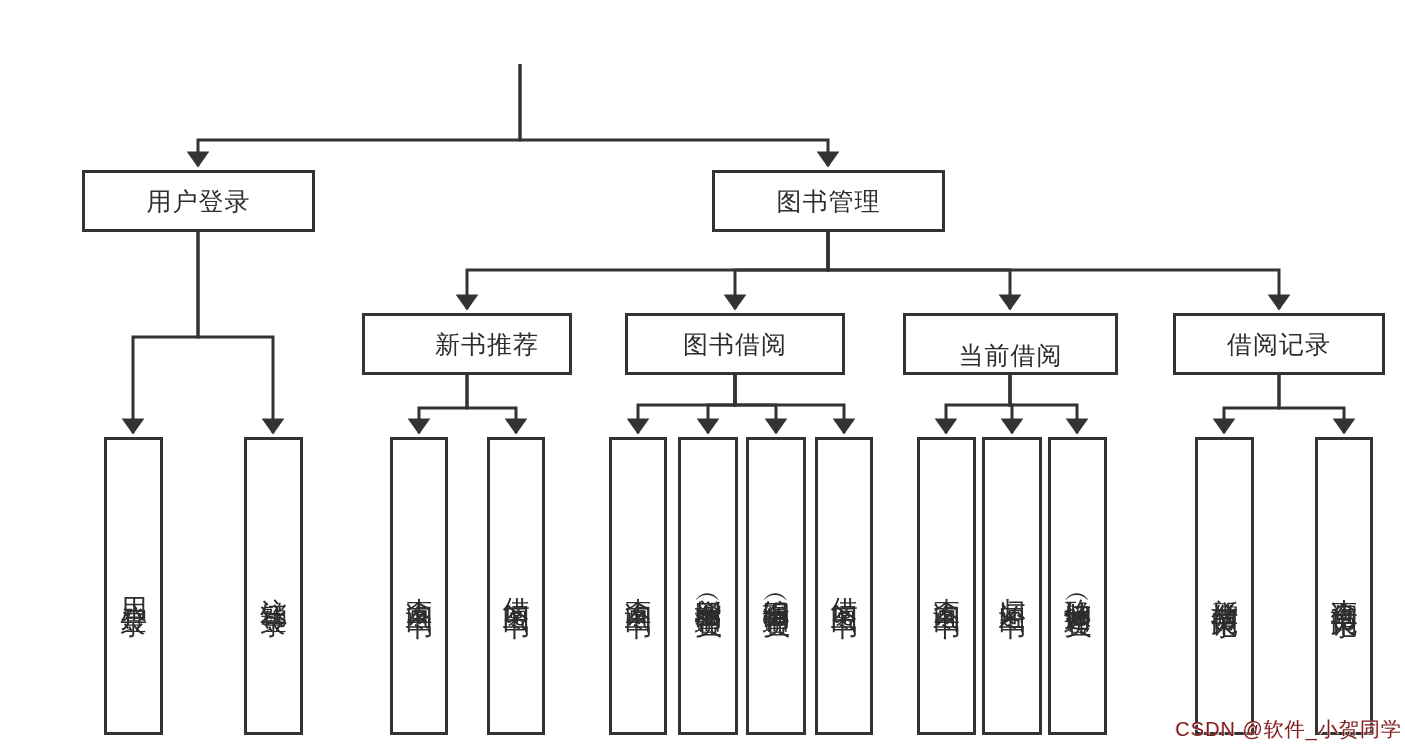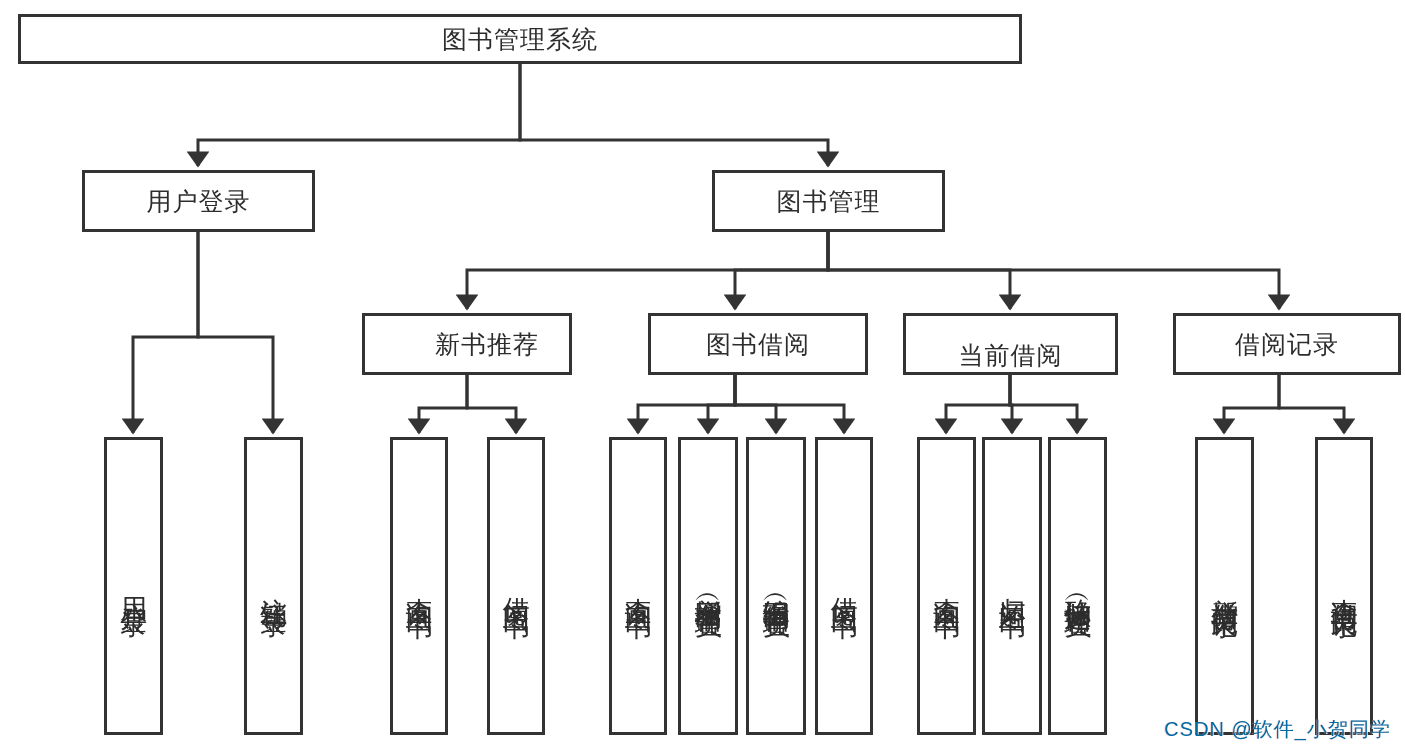--- a/index.html
+++ b/index.html
@@ -27,24 +27,24 @@
   .vbox { font-size: 27px; }
   .vlabel {
     writing-mode: vertical-rl;
     text-orientation: mixed;
     letter-spacing: 5px;
     line-height: 1.05;
     white-space: nowrap;
   }
   .watermark {
     position: absolute;
-    right: 14px; bottom: 4px;
+    right: 3px; bottom: 4px;
     font-size: 20px;
     letter-spacing: 1px;
-    color: #0369a1;
+    color: #7f1d1d;
     text-shadow: 1px 1px 0 rgba(255,255,255,0.8), -1px 0 0 rgba(232,164,170,0.45);
     pointer-events: none;
   }
 </style>
 </head>
 <body>
 
 <div class="diagram">
 
   <svg class="edges" viewBox="0 0 1405 747" xmlns="http://www.w3.org/2000/svg" aria-hidden="true">
@@ -74,41 +74,38 @@
     <polyline points="735,375 735,405 844,405 844,433" marker-end="url(#arrow)"></polyline>
 
     <polyline points="1010,375 1010,405 946,405 946,433" marker-end="url(#arrow)"></polyline>
     <polyline points="1010,375 1010,405 1012,405 1012,433" marker-end="url(#arrow)"></polyline>
     <polyline points="1010,375 1010,405 1077,405 1077,433" marker-end="url(#arrow)"></polyline>
 
     <polyline points="1279,375 1279,408 1224,408 1224,433" marker-end="url(#arrow)"></polyline>
     <polyline points="1279,375 1279,408 1344,408 1344,433" marker-end="url(#arrow)"></polyline>
   </svg>
 
-  <div class="box hbox" style="left:18px; top:14px; width:1004px; height:50px;">
-    <span>图书管理系统</span>
-  </div>
 
   <div class="box hbox" style="left:82px; top:170px; width:233px; height:62px;">
     <span>用户登录</span>
   </div>
   <div class="box hbox" style="left:712px; top:170px; width:233px; height:62px;">
     <span>图书管理</span>
   </div>
 
   <div class="box hbox" style="left:362px; top:313px; width:210px; height:62px;padding-left:40px;">
     <span>新书推荐</span>
   </div>
-  <div class="box hbox" style="left:625px; top:313px; width:220px; height:62px;margin-left:23px;">
+  <div class="box hbox" style="left:625px; top:313px; width:220px; height:62px;">
     <span>图书借阅</span>
   </div>
   <div class="box hbox" style="left:903px; top:313px; width:215px; height:62px;align-items:flex-end;">
     <span>当前借阅</span>
   </div>
-  <div class="box hbox" style="left:1173px; top:313px; width:228px; height:62px;">
+  <div class="box hbox" style="left:1173px; top:313px; width:212px; height:62px;">
     <span>借阅记录</span>
   </div>
 
   <div class="box vbox" style="left:104px; top:437px; width:59px; height:298px;">
     <span class="vlabel">用户登录</span>
   </div>
   <div class="box vbox" style="left:244px; top:437px; width:59px; height:298px;">
     <span class="vlabel">注销登录</span>
   </div>
 

